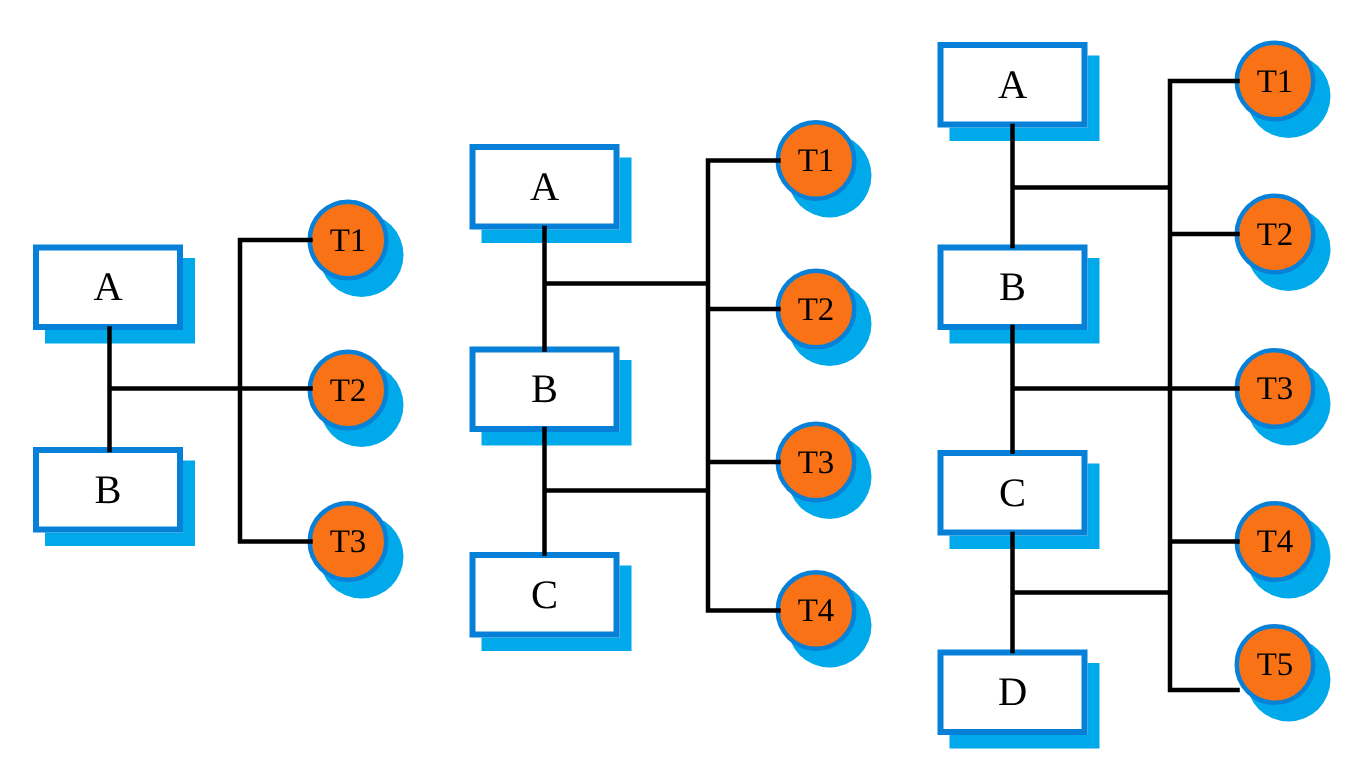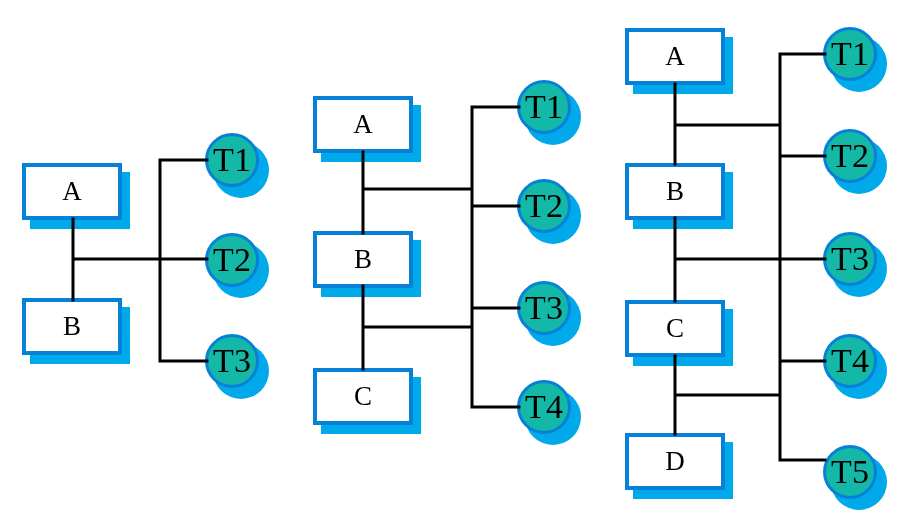--- a/index.html
+++ b/index.html
@@ -29,24 +29,24 @@
     font-size:27px;
     line-height:1;
     z-index:2;
   }
   .tcircle{
     position:absolute;
     width:54px;height:54px;
     box-sizing:border-box;
     border:3px solid var(--box-border);
     border-radius:50%;
-    background:#14b8a6;
+    background:#f97316;
     box-shadow:9px 10px 0 1px var(--shadow);
     display:flex;align-items:center;justify-content:center;
-    font-size:34px;
+    font-size:22px;
     line-height:1;
     z-index:2;
   }
   #wires{
     position:absolute;left:0;top:0;
     width:908px;height:520px;
     z-index:3;
     pointer-events:none;
   }
   #wires path{
@@ -121,21 +121,21 @@
     </div>
     <div class="tcircle" style="left:823px;top:129px">
       <span>T2</span>
     </div>
     <div class="tcircle" style="left:823px;top:232px">
       <span>T3</span>
     </div>
     <div class="tcircle" style="left:823px;top:334px">
       <span>T4</span>
     </div>
-    <div class="tcircle" style="left:823px;top:445px">
+    <div class="tcircle" style="left:823px;top:416px">
       <span>T5</span>
     </div>
   </div>
 
   <svg id="wires" viewBox="0 0 908 520" xmlns="http://www.w3.org/2000/svg">
     <path d="M73,219 V300 M73,259 H207 M160,160 V361 M160,160 H207 M160,361 H207"></path>
     <path d="M363,152 V233 M363,286 V369 M363,189 H472 M363,327 H472 M472,107 V407 M472,107 H519 M472,206 H519 M472,308 H519 M472,407 H519"></path>
     <path d="M675,84 V164 M675,218 V301 M675,356 V434 M675,125 H780 M675,259 H825 M675,395 H780 M780,54 V460 M780,54 H825 M780,156 H825 M780,361 H825 M780,460 H825"></path>
   </svg>
 

